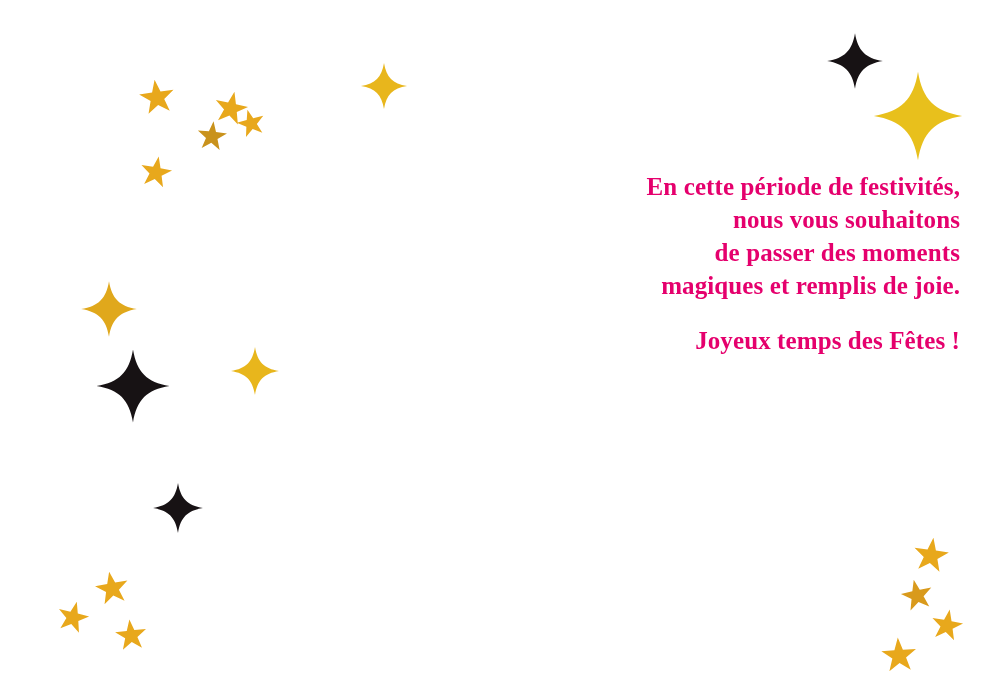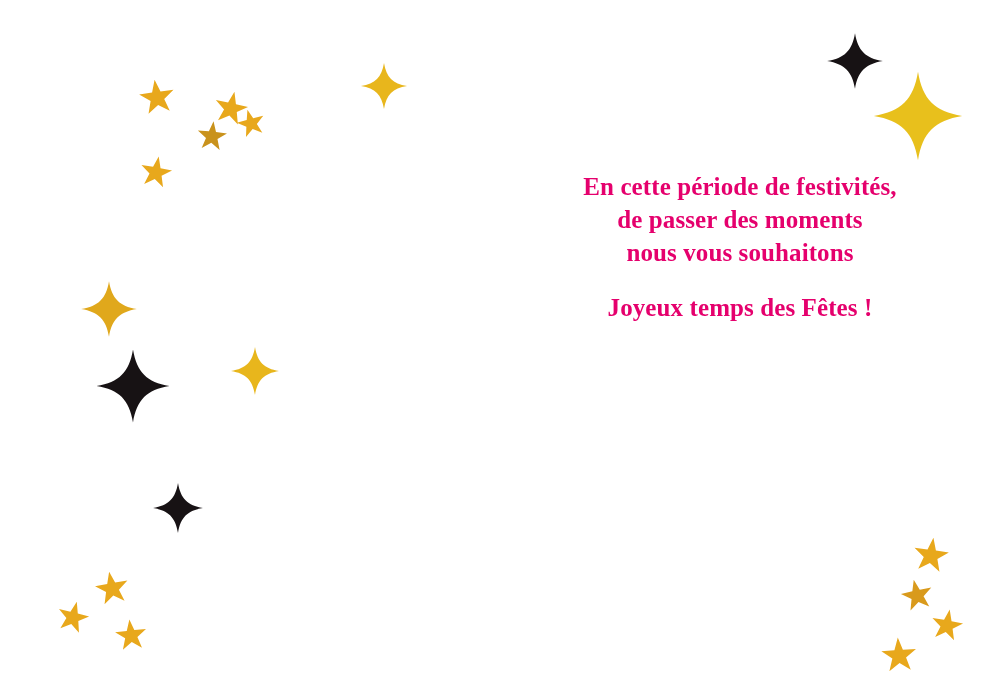--- a/index.html
+++ b/index.html
@@ -44,20 +44,21 @@
   }
   #greeting .para {
     margin: 0 0 22px 0;
   }
   #greeting .para:last-child {
     margin-bottom: 12px;
   }
   #greeting .line {
     display: block;
     white-space: nowrap;
+    text-align: right;
   }
 </style>
 </head>
 <body>
 
 <div id="card">
   <div id="stars-layer">
       <div class="star" style="left: 138px; top: 78px; width: 38px; height: 38px; transform: rotate(-8deg);">
         <svg viewBox="0 0 100 100" width="38" height="38">
           <polygon points="50.00,4.00 61.17,36.63 95.65,37.17 68.07,57.87 78.21,90.83 50.00,71.00 21.79,90.83 31.93,57.87 4.35,37.17 38.83,36.63" fill="#e8a81c"></polygon>
@@ -151,22 +152,23 @@
       <div class="star" style="left: 880px; top: 636px; width: 38px; height: 38px; transform: rotate(-4deg);">
         <svg viewBox="0 0 100 100" width="38" height="38">
           <polygon points="50.00,4.00 61.17,36.63 95.65,37.17 68.07,57.87 78.21,90.83 50.00,71.00 21.79,90.83 31.93,57.87 4.35,37.17 38.83,36.63" fill="#e8a81c"></polygon>
         </svg>
       </div>
     </div>
 
   <div id="greeting">
       <div class="para">
         <span class="line">En cette période de festivités,</span>
+        <span class="line">nous vous souhaitons</span>
         <span class="line">de passer des moments</span>
-        <span class="line">nous vous souhaitons</span>
+        <span class="line">magiques et remplis de joie.</span>
       </div>
       <div class="para">
       </div>
       <div class="para">
         <span class="line">Joyeux temps des Fêtes !</span>
       </div>
     </div>
 </div>
 
 </body></html>

